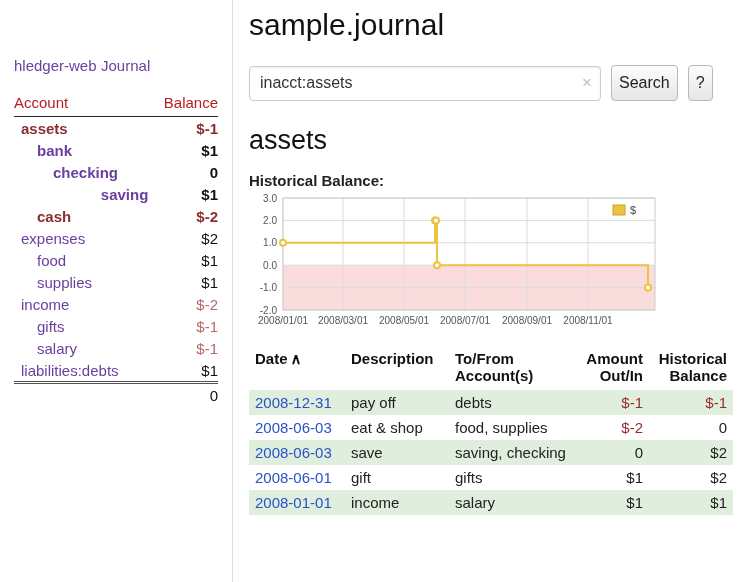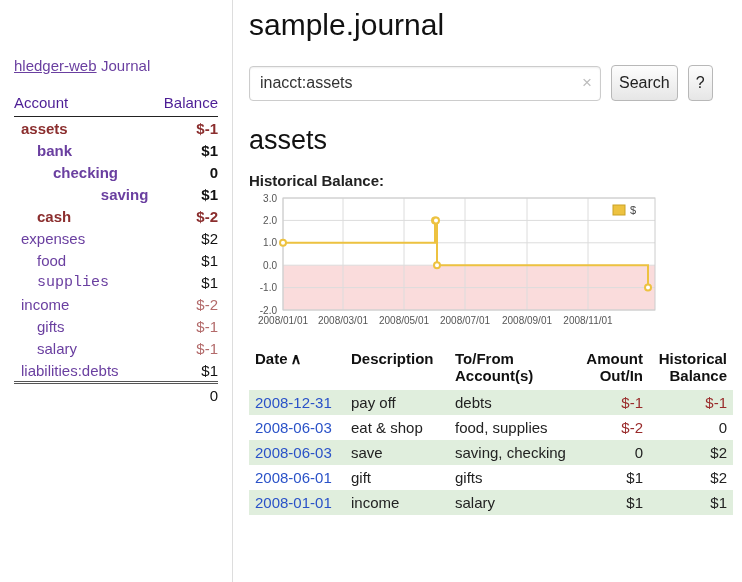--- a/index.html
+++ b/index.html
@@ -10,24 +10,24 @@
   }
   .page { display: flex; width: 742px; height: 582px; }
 
   
   .sidebar {
     width: 233px; flex: none;
     border-right: 1px solid #ddd;
     padding: 9px 14px 0 14px;
   }
   a { text-decoration: none; cursor: pointer; }
-  .app-title { color: var(--purple, #6a3fa0); font-size: 15px; display: inline-block; text-decoration: underline; }
+  .app-title { color: var(--purple, #6a3fa0); font-size: 15px; display: inline-block; }
   .journal-link { color: var(--purple, #6a3fa0); font-size: 15px; display: inline-block; margin-top: 48px; }
   table.accounts { width: 100%; border-collapse: collapse; margin-top: 17px; font-size: 15px; }
-  .accounts th { font-weight: 400; text-align: left; padding: 2px 0 5px 0; border-bottom: 1px solid #222; color: #4c1d95; }
+  .accounts th { font-weight: 400; text-align: left; padding: 2px 0 5px 0; border-bottom: 1px solid #222; color: #b91c1c; }
   .accounts th.bal-h { text-align: right; }
   .accounts td { padding: 2.5px 0; vertical-align: middle; }
   .accounts td.bal { text-align: right; white-space: nowrap; color: #111; }
   a.acct { color: var(--purple, #6a3fa0); }
   a.acct.maroon { color: var(--maroon, #8b2e2e); }
   .bold { font-weight: bold; }
   td.bal.maroon { color: var(--maroon, #8b2e2e); }
   td.bal.softred { color: var(--soft-red, #b36a6a); }
   .accounts tfoot td { border-top: 3px double #555; padding-top: 3px; }
 
@@ -105,21 +105,21 @@
           </tr>
           <tr>
             <td style="padding-left: 7px;"><a class="acct purple">expenses</a></td>
             <td class="bal black">$2</td>
           </tr>
           <tr>
             <td style="padding-left: 23px;"><a class="acct purple">food</a></td>
             <td class="bal black">$1</td>
           </tr>
           <tr>
-            <td style="padding-left: 23px; font-family: Liberation Mono, monospace;"><a class="acct purple">supplies</a></td>
+            <td style="padding-left: 23px;"><a class="acct purple">supplies</a></td>
             <td class="bal black">$1</td>
           </tr>
           <tr>
             <td style="padding-left: 7px;"><a class="acct purple">income</a></td>
             <td class="bal softred">$-2</td>
           </tr>
           <tr>
             <td style="padding-left: 23px;"><a class="acct purple">gifts</a></td>
             <td class="bal softred">$-1</td>
           </tr>

